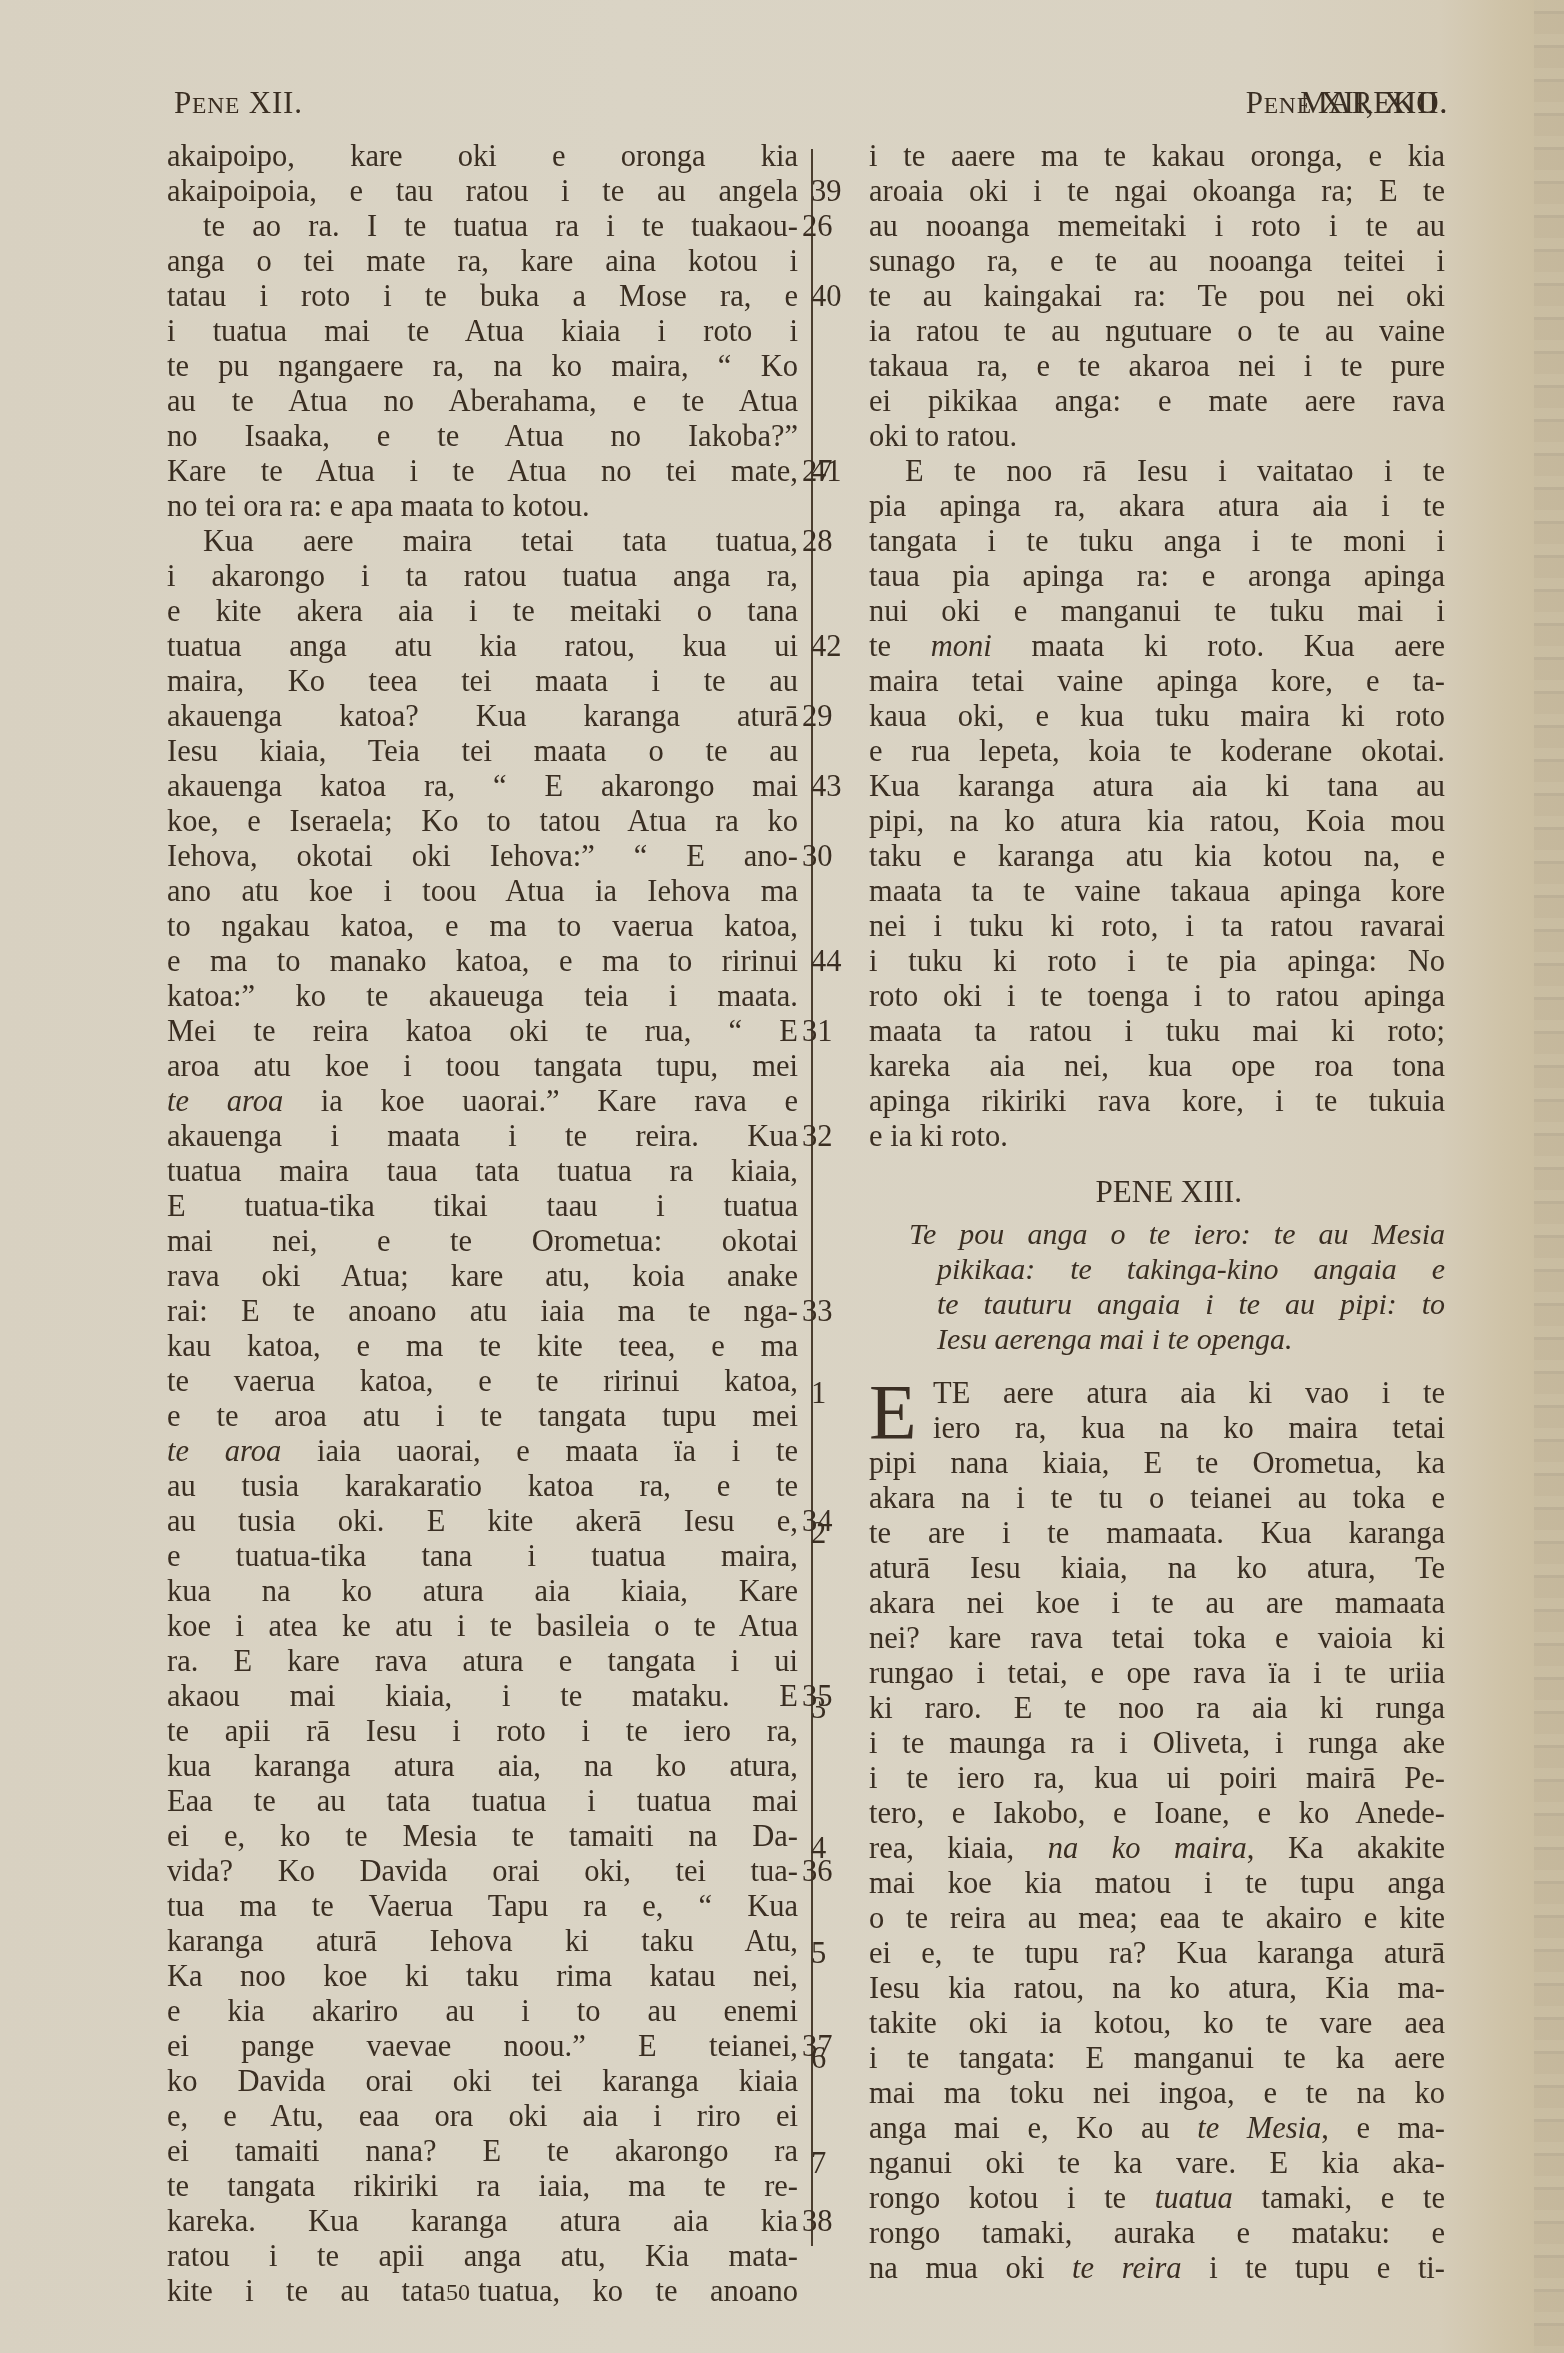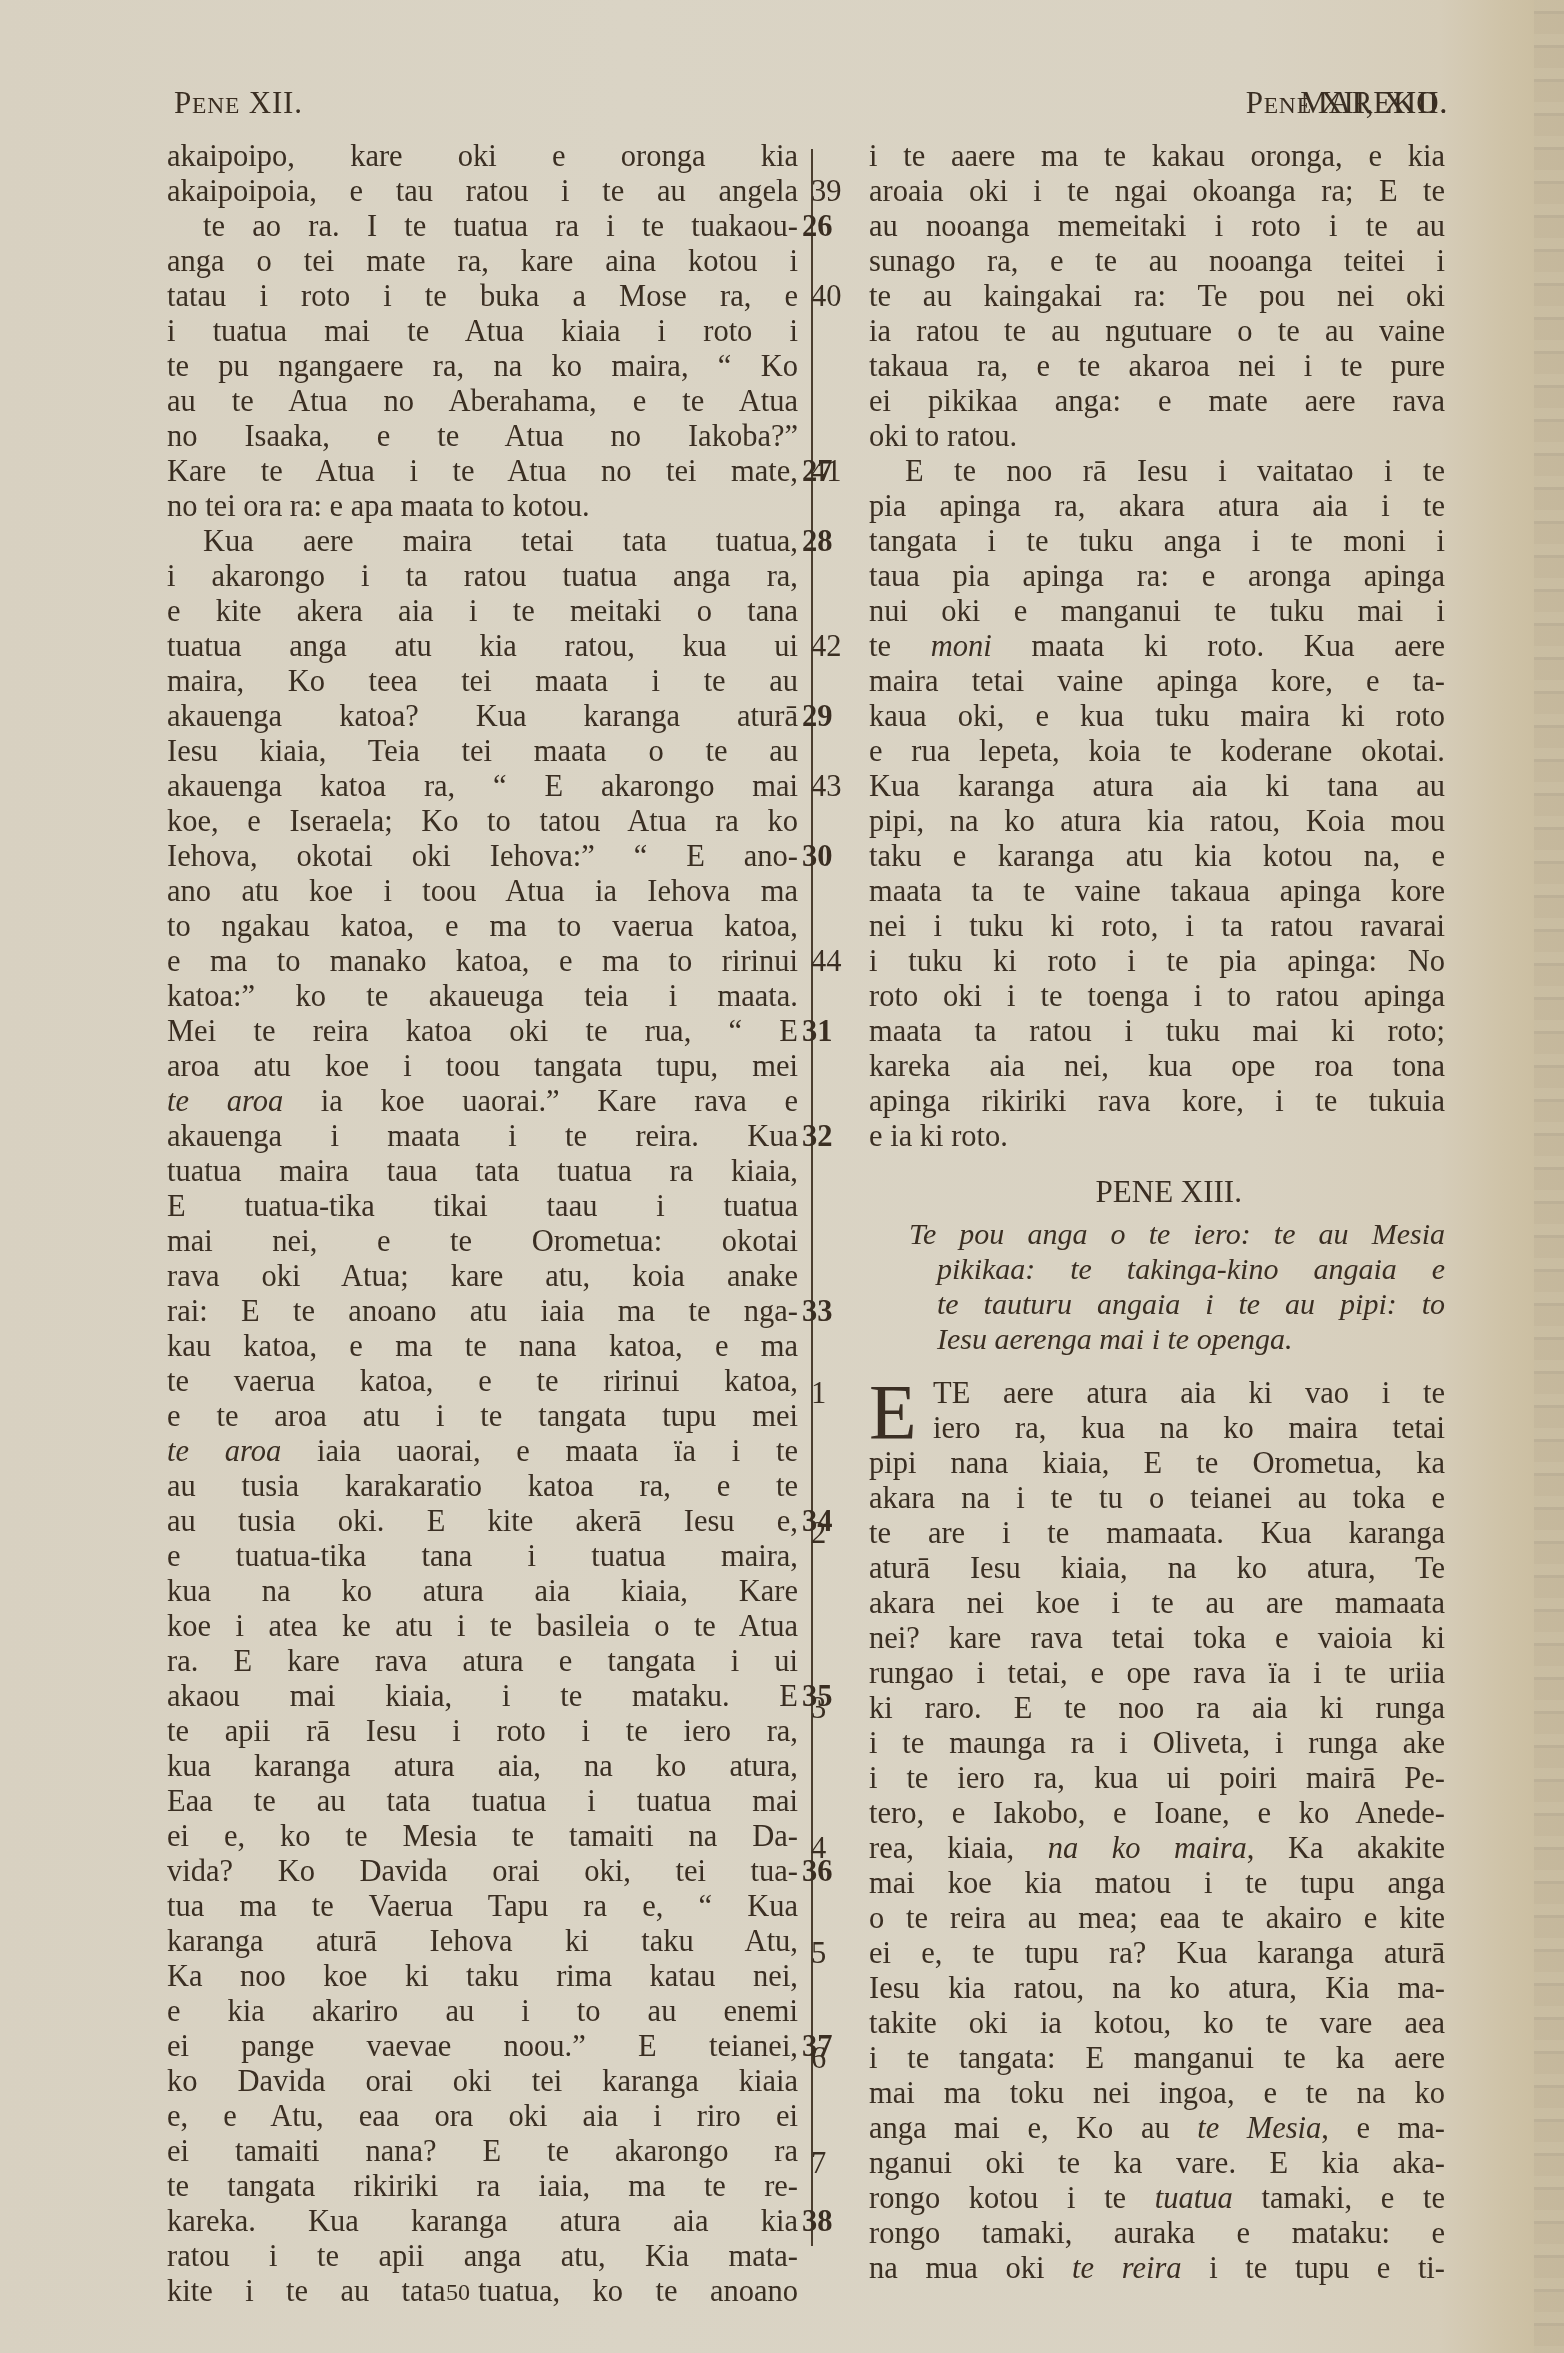--- a/index.html
+++ b/index.html
@@ -32,21 +32,21 @@
     font-family: "Liberation Serif", serif; font-size: 30.5px; line-height: 35px;
   }
   .col-left { left: 167px; width: 631px; }
   .col-right { left: 869px; width: 576px; }
   .divider {
     position: absolute; left: 811px; top: 149px; width: 1.6px; height: 2097px; background: #4a3d2e;
   }
   .line { position: relative; height: 35px; white-space: nowrap; text-align: justify; text-align-last: justify; }
   .line.last { text-align-last: left; }
   .line.indent { padding-left: 36px; }
-  .vnum-r { position: absolute; right: -59px; top: 0; width: 55px; text-align: left; font-weight: bold; }
+  .vnum-r { position: absolute; right: -59px; top: 0; width: 55px; text-align: left; }
   .vnum-l { position: absolute; left: -58px; top: 0; width: 47px; text-align: left; }
   .chapter-title {
     text-align: center; font-size: 31px; height: 49px; line-height: 49px; margin-top: 12.5px; padding-left: 23.5px;
   }
   .summary {
     font-style: italic; font-size: 30px; line-height: 35px; padding-left: 0;
   }
   .summary .line { height: 35px; margin-left: 40px; }
   .summary .hang { padding-left: 28px; }
   .dropcap-wrap { position: relative; }
@@ -104,21 +104,21 @@
       <div class="line">katoa:” ko te akaueuga teia i maata.</div>
       <div class="line">Mei te reira katoa oki te rua, “ E<span class="vnum-r">31</span></div>
       <div class="line">aroa atu koe i toou tangata tupu, mei</div>
       <div class="line"><span class="it">te aroa</span> ia koe uaorai.” Kare rava e</div>
       <div class="line">akauenga i maata i te reira. Kua<span class="vnum-r">32</span></div>
       <div class="line">tuatua maira taua tata tuatua ra kiaia,</div>
       <div class="line">E tuatua-tika tikai taau i tuatua</div>
       <div class="line">mai nei, e te Orometua: okotai</div>
       <div class="line">rava oki Atua; kare atu, koia anake</div>
       <div class="line">rai: E te anoano atu iaia ma te nga-<span class="vnum-r">33</span></div>
-      <div class="line">kau katoa, e ma te nana katoa, e ma</div>
+      <div class="line">kau katoa, e ma te kite teea, e ma</div>
       <div class="line">te vaerua katoa, e te ririnui katoa,</div>
       <div class="line">e te aroa atu i te tangata tupu mei</div>
       <div class="line"><span class="it">te aroa</span> iaia uaorai, e maata ïa i te</div>
       <div class="line">au tusia karakaratio katoa ra, e te</div>
       <div class="line">au tusia oki. E kite akerā Iesu e,<span class="vnum-r">34</span></div>
       <div class="line">e tuatua-tika tana i tuatua maira,</div>
       <div class="line">kua na ko atura aia kiaia, Kare</div>
       <div class="line">koe i atea ke atu i te basileia o te Atua</div>
       <div class="line">ra. E kare rava atura e tangata i ui</div>
       <div class="line">akaou mai kiaia, i te mataku. E<span class="vnum-r">35</span></div>

